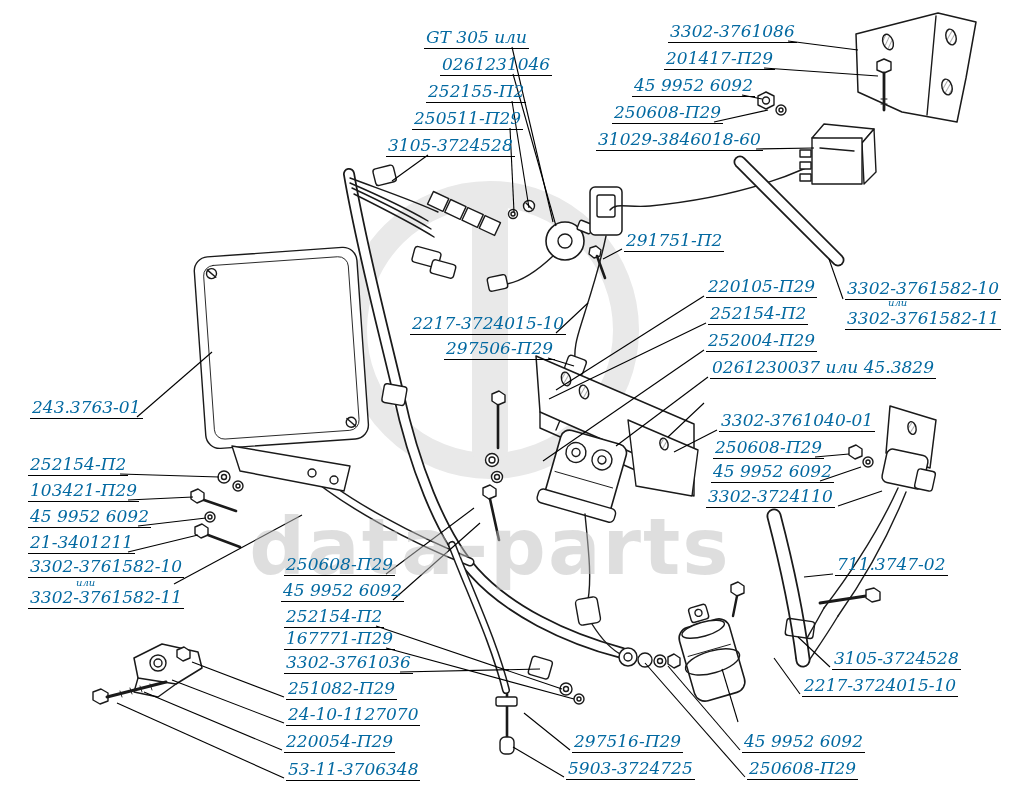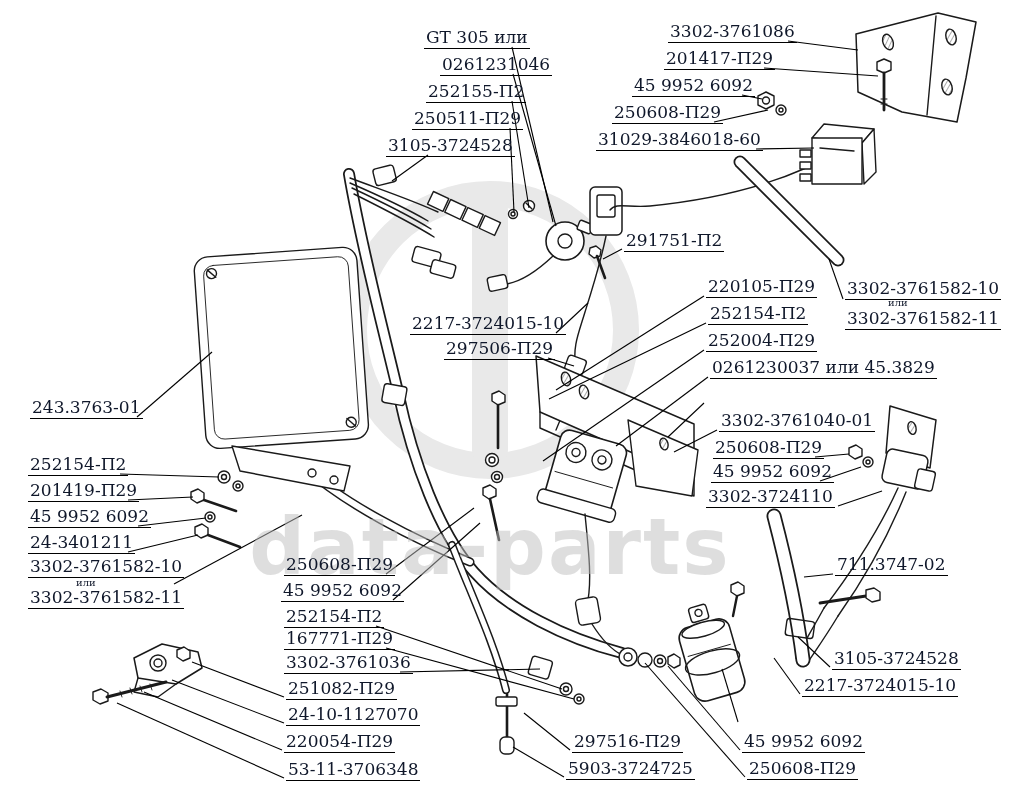--- a/index.html
+++ b/index.html
@@ -1,19 +1,19 @@
 <!DOCTYPE html>
 <html><head>
 <meta charset="utf-8">
 <style>
   html,body{margin:0;padding:0;background:#fff}
   .stage{position:relative;width:1020px;height:805px;background:#fff;overflow:hidden;
          font-family:"DejaVu Serif",serif}
   .stage svg{position:absolute;left:0;top:0}
-  .callout{position:absolute;font-size:17px;line-height:19px;color:#0f172a;
+  .callout{position:absolute;font-style:italic;font-size:17px;line-height:19px;color:#0369a1;
            white-space:nowrap;border-bottom:1.2px solid #000;padding:0 2px 1px 2px}
   .callout.small{font-size:10px;line-height:14px;border-bottom:none}
 </style>
 </head>
 <body>
 
 <div class="stage">
 
 <svg width="1020" height="805" viewBox="0 0 1020 805">
   <defs>
@@ -333,23 +333,23 @@
 <div class="callout" style="left:706px;top:277px">220105-П29</div>
 <div class="callout" style="left:708px;top:304px">252154-П2</div>
 <div class="callout" style="left:706px;top:331px">252004-П29</div>
 <div class="callout" style="left:710px;top:358px">0261230037 или 45.3829</div>
 <div class="callout" style="left:719px;top:411px">3302-3761040-01</div>
 <div class="callout" style="left:713px;top:438px">250608-П29</div>
 <div class="callout" style="left:711px;top:462px">45 9952 6092</div>
 <div class="callout" style="left:706px;top:487px">3302-3724110</div>
 <div class="callout" style="left:30px;top:398px">243.3763-01</div>
 <div class="callout" style="left:28px;top:455px">252154-П2</div>
-<div class="callout" style="left:28px;top:481px">201419-П29</div>
+<div class="callout" style="left:28px;top:481px">103421-П29</div>
 <div class="callout" style="left:28px;top:507px">45 9952 6092</div>
-<div class="callout" style="left:28px;top:533px">24-3401211</div>
+<div class="callout" style="left:28px;top:533px">21-3401211</div>
 <div class="callout" style="left:28px;top:557px">3302-3761582-10</div>
 <div class="callout small" style="left:74px;top:576px">или</div>
 <div class="callout" style="left:28px;top:588px">3302-3761582-11</div>
 <div class="callout" style="left:410px;top:314px">2217-3724015-10</div>
 <div class="callout" style="left:444px;top:339px">297506-П29</div>
 <div class="callout" style="left:284px;top:555px">250608-П29</div>
 <div class="callout" style="left:281px;top:581px">45 9952 6092</div>
 <div class="callout" style="left:284px;top:607px">252154-П2</div>
 <div class="callout" style="left:284px;top:629px">167771-П29</div>
 <div class="callout" style="left:284px;top:653px">3302-3761036</div>

